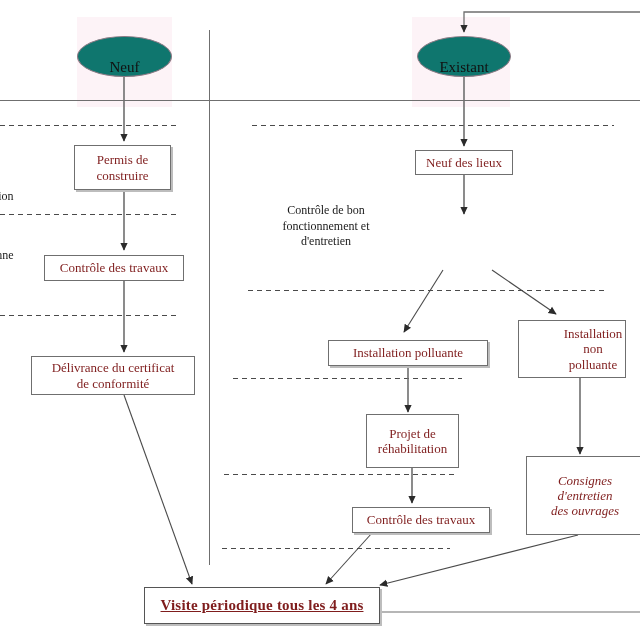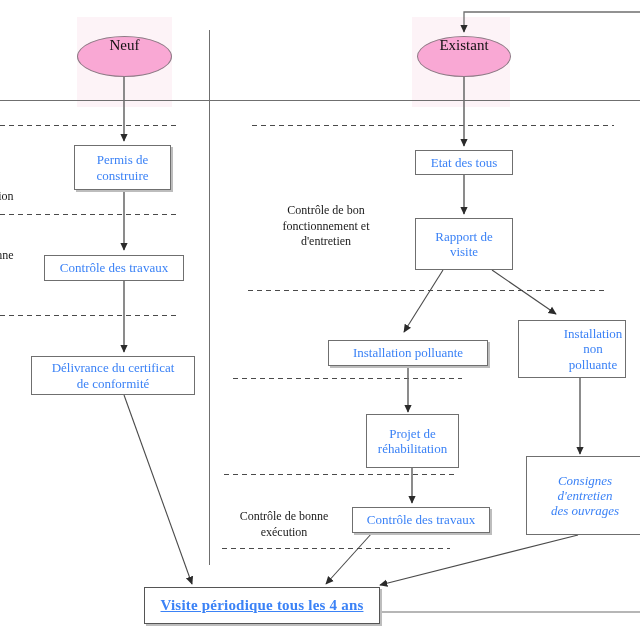--- a/index.html
+++ b/index.html
@@ -23,40 +23,40 @@
   
   .node{
     position:absolute;
     box-sizing:border-box;
     background:#ffffff;
     border:1px solid #6f6f6f;
     display:flex;
     align-items:center;
     justify-content:center;
     text-align:center;
-    color:#3b82f6;
+    color:#7f1d1d;
     line-height:1.18;
     z-index:3;
   }
   .node.shadow{ box-shadow:2px 2px 0 0 #bdbdbd; }
   .node.terminal{
     border:1px solid #555555;
     font-weight:bold;
     letter-spacing:.2px;
   }
 
   
   .ellipse{
     position:absolute;
     box-sizing:border-box;
     border:1px solid #8d7a85;
     border-radius:50%;
-    background:#f9a8d4;
+    background:#0f766e;
     display:flex;
-    align-items:flex-start;
+    align-items:flex-end;
     justify-content:center;
     text-align:center;
     color:#111111;
     z-index:3;
   }
 
   
   .label{
     position:absolute;
     text-align:center;
@@ -143,27 +143,23 @@
   <div class="node fs13" style="left:44px;top:255px;width:140px;height:26px;">
     <span style="white-space: pre-line;">Contrôle des travaux</span>
   </div>
 
   <div class="node fs13" style="left:31px;top:356px;width:164px;height:39px;">
     <span style="white-space: pre-line;">Délivrance du certificat
 de conformité</span>
   </div>
 
   <div class="node fs13" style="left:415px;top:150px;width:98px;height:25px;">
-    <span style="white-space: pre-line;">Etat des tous</span>
-  </div>
-
-  <div class="node fs13" style="left:415px;top:218px;width:98px;height:52px;">
-    <span style="white-space: pre-line;">Rapport de
-visite</span>
-  </div>
+    <span style="white-space: pre-line;">Neuf des lieux</span>
+  </div>
+
 
   <div class="node shadow fs13" style="left:328px;top:340px;width:160px;height:26px;">
     <span style="white-space: pre-line;">Installation polluante</span>
   </div>
 
   <div class="node fs13" style="left:518px;top:320px;width:108px;height:58px;padding-left:42px;">
     <span style="white-space: pre-line;">Installation non
 polluante</span>
   </div>
 
@@ -196,18 +192,14 @@
 exécution</span>
   </div>
 
   <div class="label fs12" style="left:258px;top:188px;width:136px;">
     <span style="white-space: pre-line;">Contrôle de bon
 fonctionnement et
 d'entretien</span>
   </div>
 
 
-  <div class="label fs12" style="left:222px;top:494px;width:124px;">
-    <span style="white-space: pre-line;">Contrôle de bonne
-exécution</span>
-  </div>
 
 </div>
 
 </body></html>

